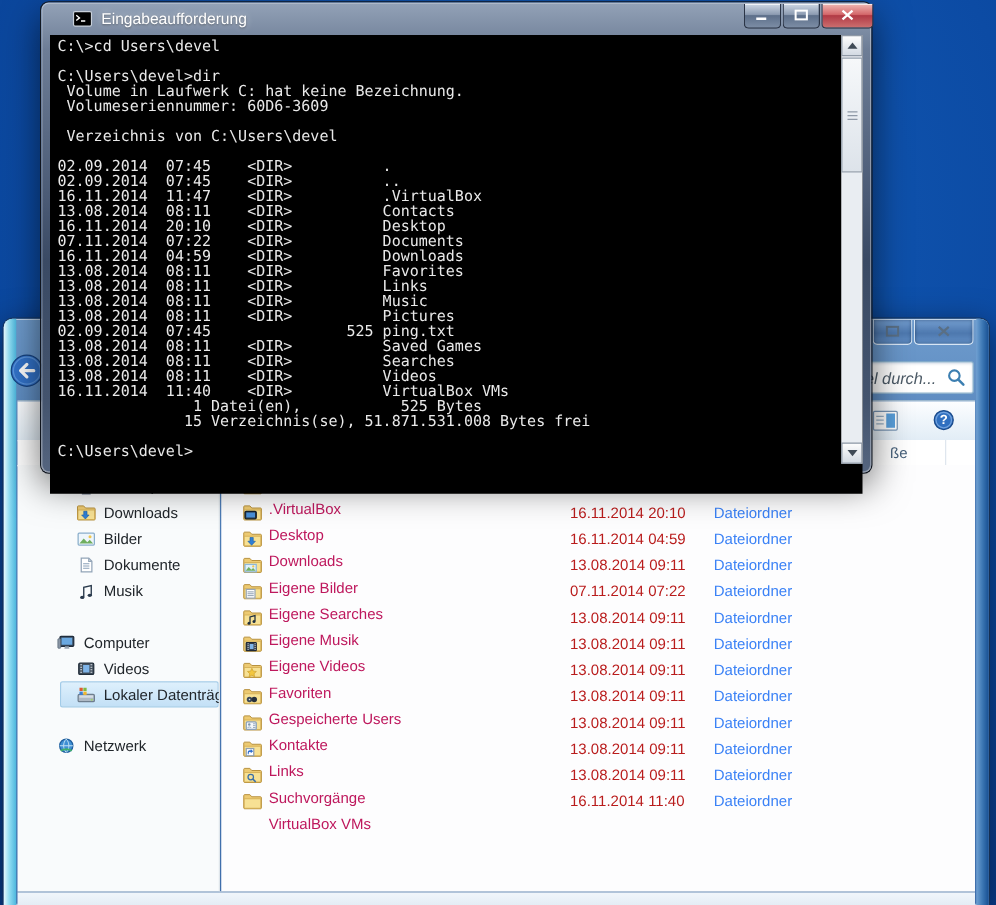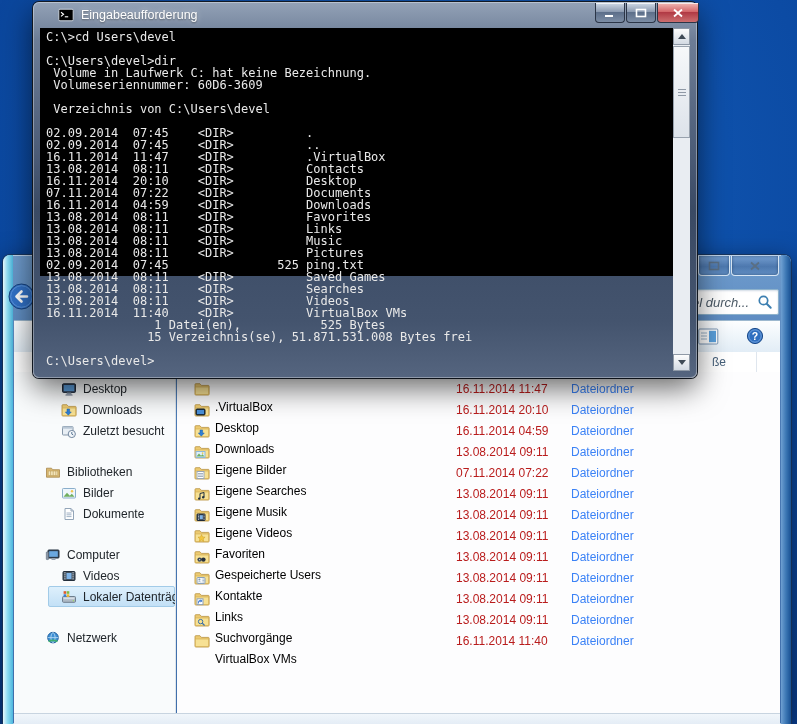--- a/index.html
+++ b/index.html
@@ -59,21 +59,21 @@
   .side-item.selected{
     background:linear-gradient(180deg,#def0fc,#c3e0f6);
     border:1px solid #a2cbe8;border-radius:2px;height:19px;margin-left:34px;padding-left:12px;
   }
   .ex-files{
     position:absolute;left:174px;top:117px;width:603px;height:341px;background:#fdfdfe;
     padding-top:6px;box-sizing:border-box;overflow:hidden;
   }
   .file-row{height:21px;display:flex;align-items:center;font-size:12px;position:relative;}
   .file-row .ic{position:absolute;left:17px;width:16px;height:16px;}
-  .file-row .nm{position:absolute;left:38px;color:#000000;white-space:nowrap;margin-top:36px;}
+  .file-row .nm{position:absolute;left:38px;color:#be185d;white-space:nowrap;margin-top:36px;}
   .file-row .dt{position:absolute;left:279px;color:#b91c1c;}
   .file-row .ty{position:absolute;left:394px;color:#3b82f6;}
   .ex-status{
     position:absolute;left:11px;top:458px;width:766px;height:11px;
     background:linear-gradient(180deg,#f1f6fb,#e3ecf5);border-top:1px solid #c8d4e0;
   }
   
   .console{
     position:absolute;left:33px;top:2px;width:664px;height:376px;border-radius:6px;
     background:linear-gradient(180deg,#93a2b7 0%,#6d7d96 10%,#4a5a75 42%,#3a4a64 55%,#44546e 85%,#55657f 100%);
@@ -83,21 +83,21 @@
   .con-title{position:absolute;left:10px;top:5px;display:flex;align-items:center;margin-left:15px;}
   .con-title .ic{width:16px;height:16px;margin-right:7px;}
   .con-title .tt{font-size:12.5px;color:#fff;text-shadow:0 0 6px rgba(255,255,255,.55),0 1px 2px rgba(0,0,0,.5);}
   .con-capbtns{position:absolute;left:562px;top:1px;display:flex;}
   .con-capbtn{width:28px;height:19px;margin-right:1px;border:1px solid #2b3547;border-top:none;
     border-radius:0 0 4px 4px;display:flex;align-items:center;justify-content:center;
     background:linear-gradient(180deg,#cfd9e6 0%,#8d9cb2 45%,#5d6f8a 50%,#7c8da5 100%);
     box-shadow:inset 0 1px 0 rgba(255,255,255,.7);}
   .con-capbtn.close{width:40px;
     background:linear-gradient(180deg,#f0b9b4 0%,#d4686b 45%,#b13a45 50%,#cc6f6f 100%);}
-  .con-body{position:absolute;left:7px;top:26px;width:650px;height:248px;background:#000;}
+  .con-body{position:absolute;left:7px;top:26px;width:650px;height:367px;background:#000;}
   .con-text{
     margin:0;padding:3px 0 0 6px;font-family:"DejaVu Sans Mono",monospace;
     font-size:12px;line-height:12px;color:#e9e9e9;white-space:pre;
   }
   .con-scroll{position:absolute;right:0;top:0;width:17px;height:343px;background:#e9edf2;}
   .scr-btn{position:absolute;left:0;width:17px;height:17px;border:1px solid #8f99a6;box-sizing:border-box;
     background:linear-gradient(180deg,#fdfdfd,#d3dae3);display:flex;align-items:center;justify-content:center;}
   .scr-btn.up{top:0;} .scr-btn.down{bottom:0;}
   .scr-thumb{position:absolute;left:0;top:18px;width:17px;height:92px;border:1px solid #98a2ae;box-sizing:border-box;
     background:linear-gradient(180deg,#f6f8fa,#dde3ea);display:flex;flex-direction:column;align-items:center;justify-content:center;gap:2px;}
@@ -176,50 +176,41 @@
       <div class="side-item">
         <span class="ic"><svg width="16" height="16" viewBox="0 0 16 16" xmlns="http://www.w3.org/2000/svg">
             <path d="M1 3.4c0-.4.3-.7.7-.7h4.2l1.5 1.7h7c.4 0 .7.3.7.7v8.2c0 .4-.3.7-.7.7H1.7c-.4 0-.7-.3-.7-.7z" fill="#edca72" stroke="#b8923f" stroke-width="0.8"></path>
             <path d="M1.4 6h13.2v7c0 .3-.3.6-.6.6H2c-.3 0-.6-.3-.6-.6z" fill="#f7e194" stroke="#cfa84e" stroke-width="0.6"></path>
             <path d="M6 7v3H4.3L7.3 13.2l3-3.2H8.6V7z" fill="#2f7fd6" stroke="#1b5fa8" stroke-width="0.5"></path>
           </svg></span>
         <span>Downloads</span>
       </div>
       <div class="side-item">
         <span class="ic"><svg width="16" height="16" viewBox="0 0 16 16" xmlns="http://www.w3.org/2000/svg">
-            <rect x="1.5" y="3.5" width="10.5" height="8.5" rx="0.8" fill="#e8eef4" stroke="#8596a8"></rect>
-            <rect x="1.5" y="3.5" width="10.5" height="2.2" fill="#b8c6d4"></rect>
-            <circle cx="10.8" cy="11" r="3.6" fill="#f2f6fa" stroke="#7488a0"></circle>
-            <path d="M10.8 9v2.1l1.5.9" stroke="#4a6a8a" stroke-width="0.9" fill="none"></path>
-          </svg></span>
-        <span>Zuletzt besucht</span>
-      </div>
-      <div class="side-item group gap">
-        <span class="ic"><svg width="16" height="16" viewBox="0 0 16 16" xmlns="http://www.w3.org/2000/svg">
-            <path d="M1.5 4.2h5l1.3 1.5h6.7v7.5H1.5z" fill="#d8b871" stroke="#a8874a" stroke-width="0.8"></path>
-            <rect x="3.2" y="7" width="9.6" height="4.6" fill="#f4e6bc" stroke="#bfa05e" stroke-width="0.6"></rect>
-            <path d="M5.6 7v4.6M8.2 7v4.6M10.8 7v4.6" stroke="#bfa05e" stroke-width="0.7"></path>
-          </svg></span>
-        <span>Bibliotheken</span>
-      </div>
-      <div class="side-item">
-        <span class="ic"><svg width="16" height="16" viewBox="0 0 16 16" xmlns="http://www.w3.org/2000/svg">
             <rect x="1.5" y="3.5" width="13" height="9.5" rx="0.8" fill="#eef6fc" stroke="#8aaecb"></rect>
             <path d="M2.5 11.8l3.5-4 2.8 3 2-2 2.7 3z" fill="#6fae5f"></path>
             <circle cx="11" cy="6.3" r="1.2" fill="#f0c64e"></circle>
           </svg></span>
         <span>Bilder</span>
       </div>
       <div class="side-item">
         <span class="ic"><svg width="16" height="16" viewBox="0 0 16 16" xmlns="http://www.w3.org/2000/svg">
             <path d="M4 2.5h6l2.5 2.5v8.5H4z" fill="#fff" stroke="#93a5b8"></path>
             <path d="M10 2.5V5h2.5" fill="none" stroke="#93a5b8"></path>
             <path d="M5.5 7h5M5.5 8.8h5M5.5 10.6h5" stroke="#8aa0b8" stroke-width="0.8"></path>
           </svg></span>
         <span>Dokumente</span>
+      </div>
+      <div class="side-item">
+        <span class="ic"><svg width="16" height="16" viewBox="0 0 16 16" xmlns="http://www.w3.org/2000/svg">
+            <path d="M6 12.8V4.8l6-1.3v7.6" stroke="#2a3a4c" stroke-width="1.1" fill="none"></path>
+            <ellipse cx="4.8" cy="12.9" rx="1.7" ry="1.3" fill="#2a3a4c"></ellipse>
+            <ellipse cx="10.8" cy="11.2" rx="1.7" ry="1.3" fill="#2a3a4c"></ellipse>
+          </svg></span>
+        <span>Musik</span>
       </div>
       <div class="side-item group gap">
         <span class="ic"><svg width="16" height="16" viewBox="0 0 16 16" xmlns="http://www.w3.org/2000/svg">
             <rect x="3" y="3" width="11" height="8" rx="0.8" fill="#3a4a5c" stroke="#1f2c3c"></rect>
             <rect x="4.2" y="4.2" width="8.6" height="5.6" fill="#6aa8e0"></rect>
             <path d="M7 11h3l.6 1.9H6.4z" fill="#9aa5b2"></path>
             <rect x="1.3" y="5" width="2.2" height="7.6" rx="0.5" fill="#8a96a5" stroke="#5a6a7a" stroke-width="0.6"></rect>
           </svg></span>
         <span>Computer</span>
       </div>

